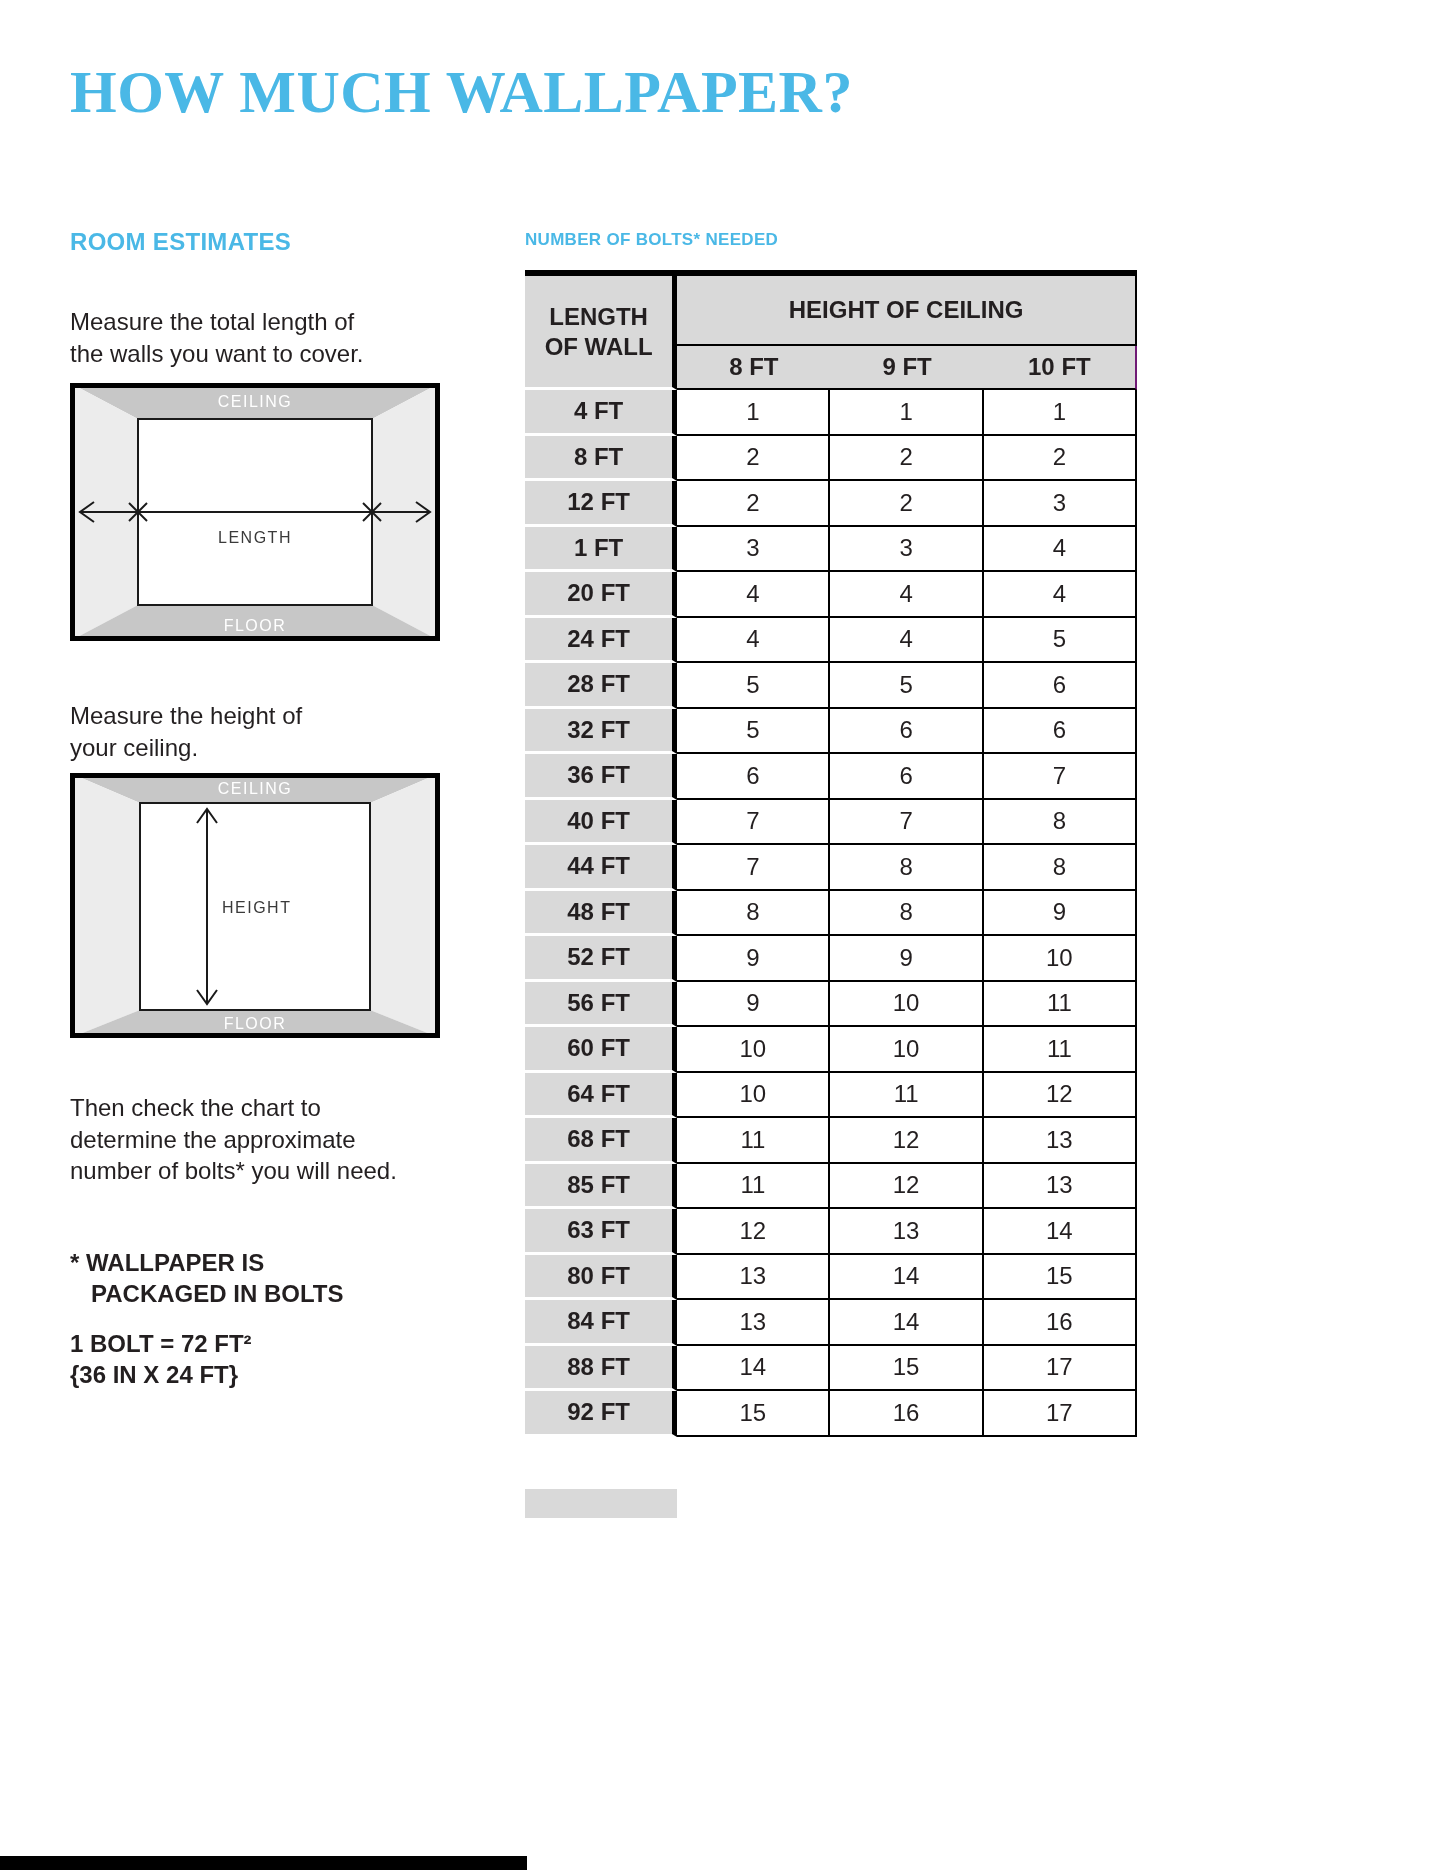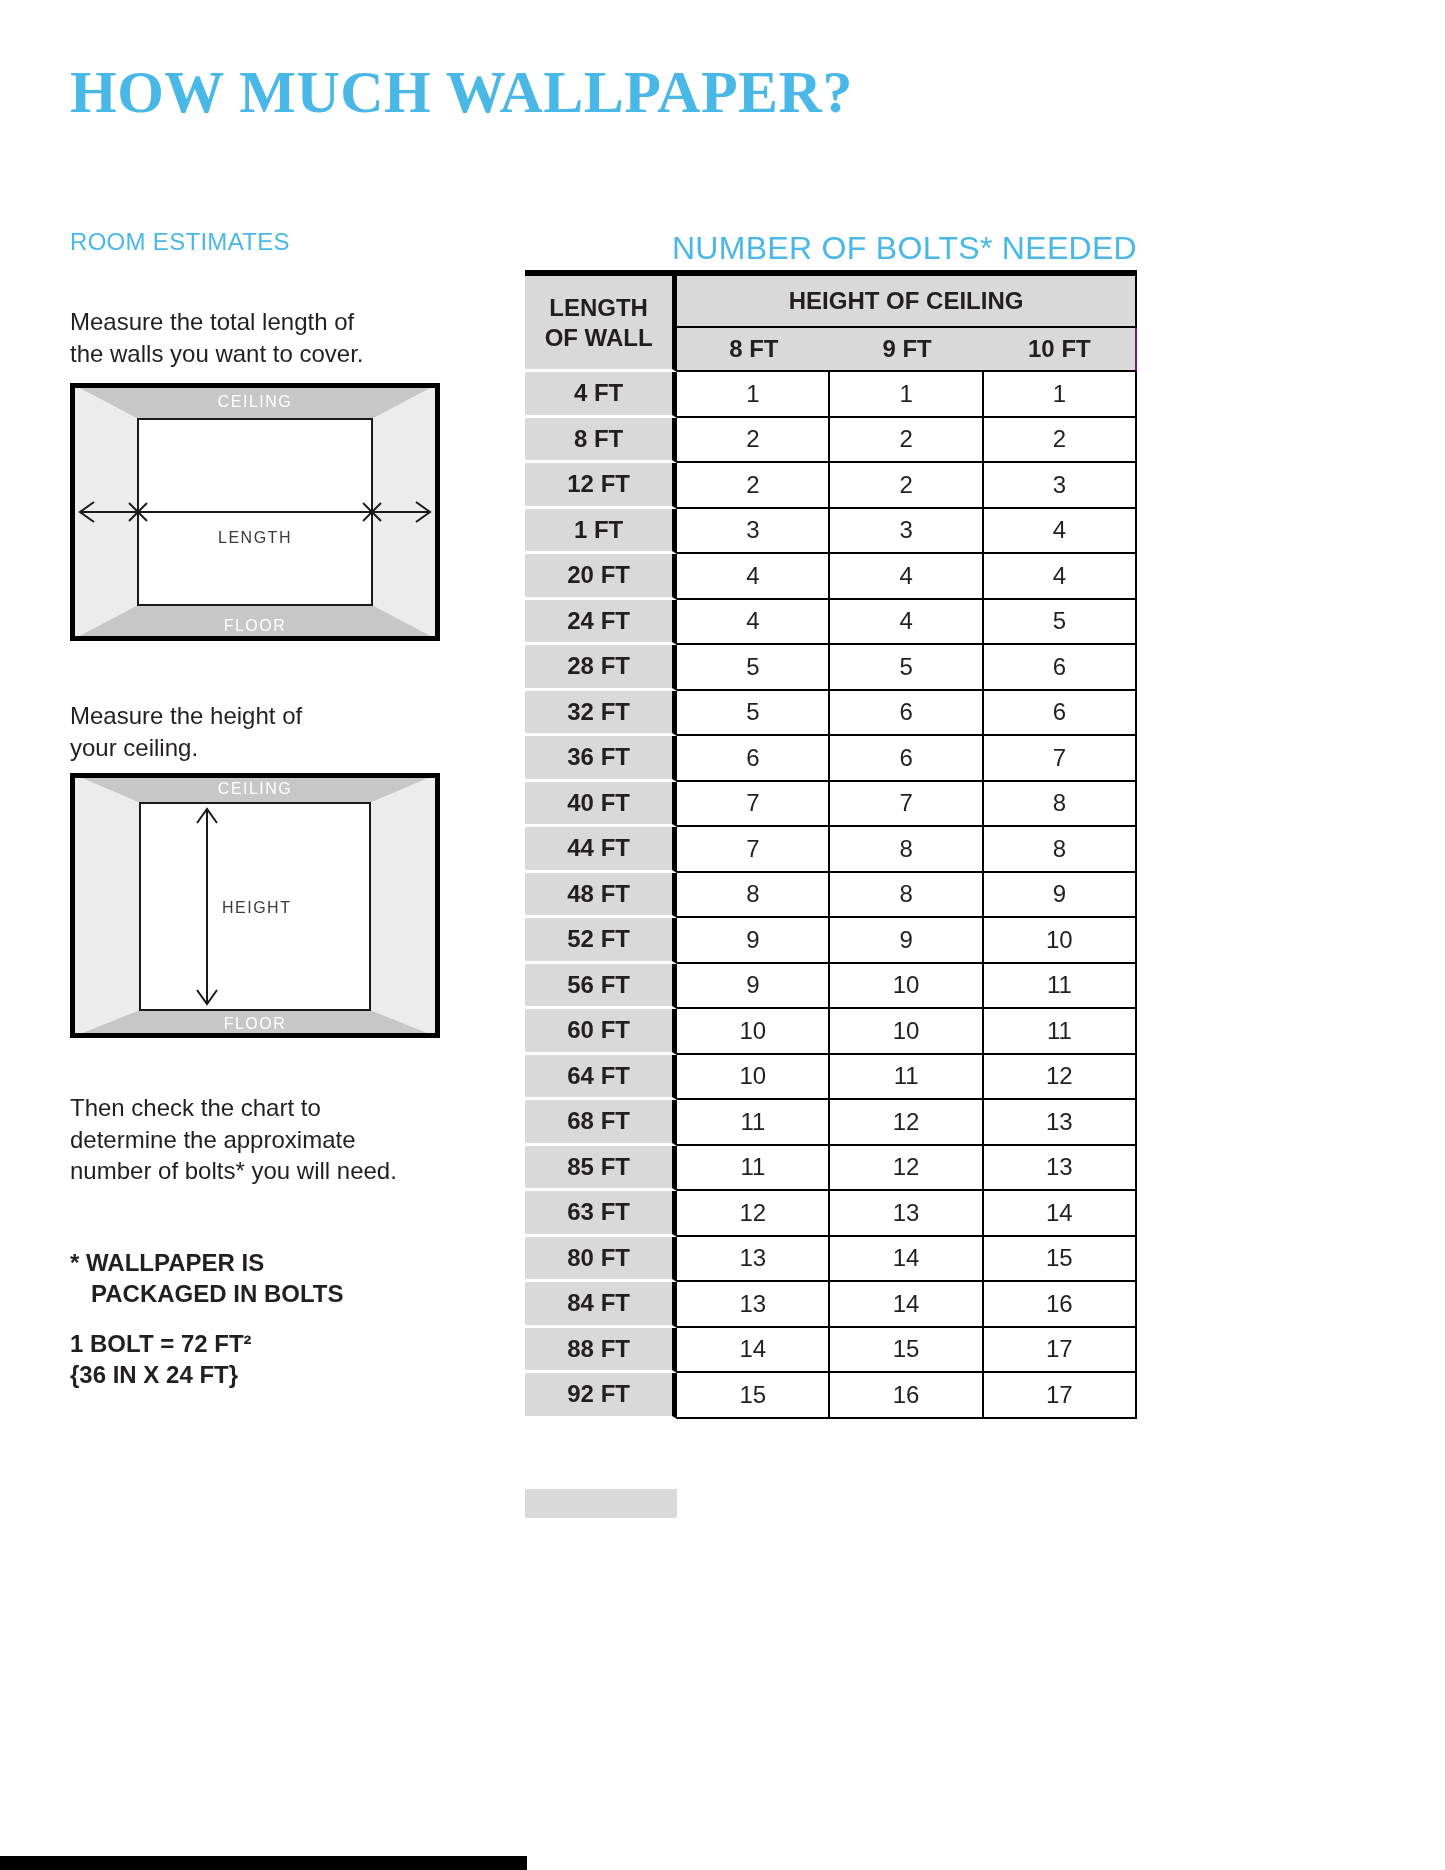--- a/index.html
+++ b/index.html
@@ -17,21 +17,21 @@
     overflow:hidden;
   }
   .page-title{
     position:absolute;left:70px;top:58px;
     font-size:60px;font-weight:700;letter-spacing:.5px;color:var(--accent);font-family:Liberation Serif, serif;
   }
   
   .left-col{position:absolute;left:70px;top:0;width:390px;}
   .section-heading{
     position:absolute;left:0;top:228px;
-    font-size:24px;font-weight:400;color:var(--accent);letter-spacing:.3px;
+    font-size:24px;font-weight:700;color:var(--accent);letter-spacing:.3px;
   }
   .step{font-size:24px;line-height:1.32;white-space:pre-line;position:absolute;left:0;margin-top:18px;}
   .step-1{top:288px;}
   .step-2{top:682px;}
   .step-3{top:1074px;}
   .diagram{position:absolute;left:0;}
   .diagram-1{top:383px;}
   .diagram-2{top:773px;}
   .note{position:absolute;left:0;font-size:24px;font-weight:700;line-height:1.3;}
   .note-1{top:1247px;}
@@ -40,38 +40,38 @@
   
   .d-dark{fill:var(--dgray);}
   .d-light{fill:var(--lgray);}
   .d-room{fill:#ffffff;stroke:#1a1a1a;stroke-width:2;}
   .d-outer{fill:none;stroke:#000;stroke-width:5;}
   .d-line{stroke:#1a1a1a;stroke-width:2;fill:none;}
   .d-text-light{fill:#ffffff;font-size:16px;letter-spacing:1.5px;font-family:"Liberation Sans",sans-serif;}
   .d-text-dark{fill:#3a3a3a;font-size:16px;letter-spacing:1.5px;font-family:"Liberation Sans",sans-serif;}
   
   .table-heading{
-    position:absolute;left:525px;top:230px;width:612px;text-align:right;
-    font-size:32px;font-weight:400;color:var(--accent);letter-spacing:.3px;
+    position:absolute;left:525px;top:230px;width:612px;text-align:left;
+    font-size:17px;font-weight:700;color:var(--accent);letter-spacing:.3px;
   }
   table.bolts{
     position:absolute;left:525px;top:270px;width:612px;
     border-collapse:separate;border-spacing:0;
     border-top:6px solid #000;
     table-layout:fixed;
   }
   col.c-wall{width:152px;}
   col.c-val{width:153px;}
   th,td{font-size:24px;text-align:center;vertical-align:middle;}
   th.col1-head{
     background:var(--tgray);font-weight:700;line-height:1.25;white-space:pre-line;
     border-right:5px solid #000;border-bottom:3px solid #fff;
   }
   th.group-head{
-    background:var(--tgray);font-weight:700;height:52px;
+    background:var(--tgray);font-weight:700;height:70px;
     border-bottom:2px solid #000;border-right:2px solid #000;
   }
   tr.subhead th{
     background:var(--tgray);font-weight:700;height:44px;
     border-bottom:2px solid #000;
   }
   tr.subhead th:last-child{border-right:2px solid #701a75;}
   td.col1{
     background:var(--tgray);font-weight:700;height:45.5px;
     border-right:5px solid #000;border-bottom:3px solid #fff;

